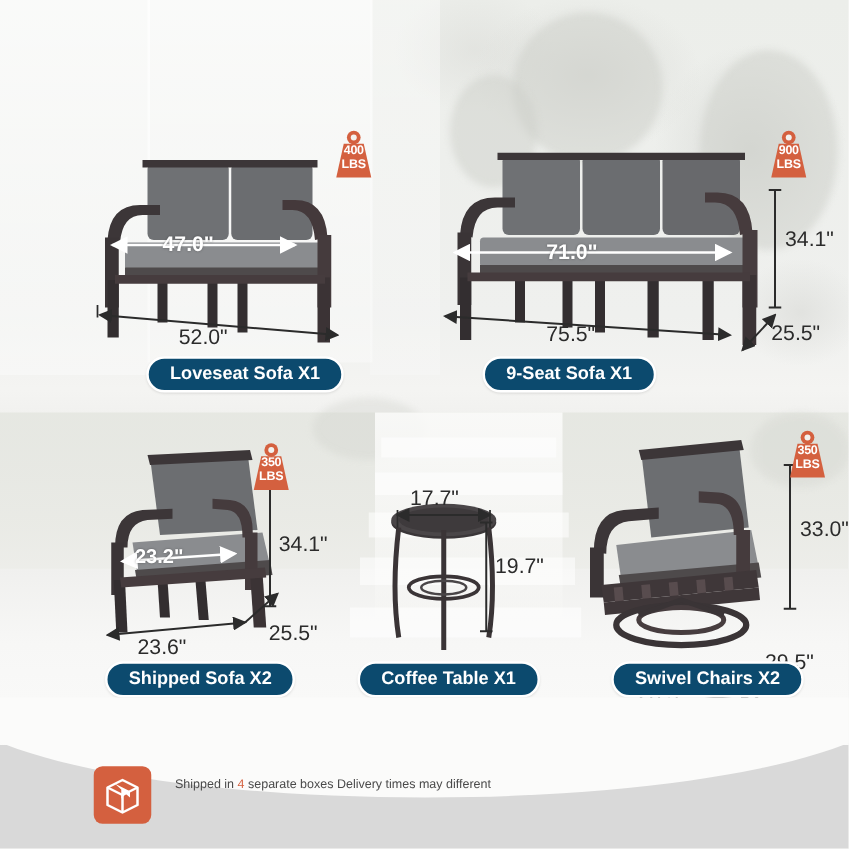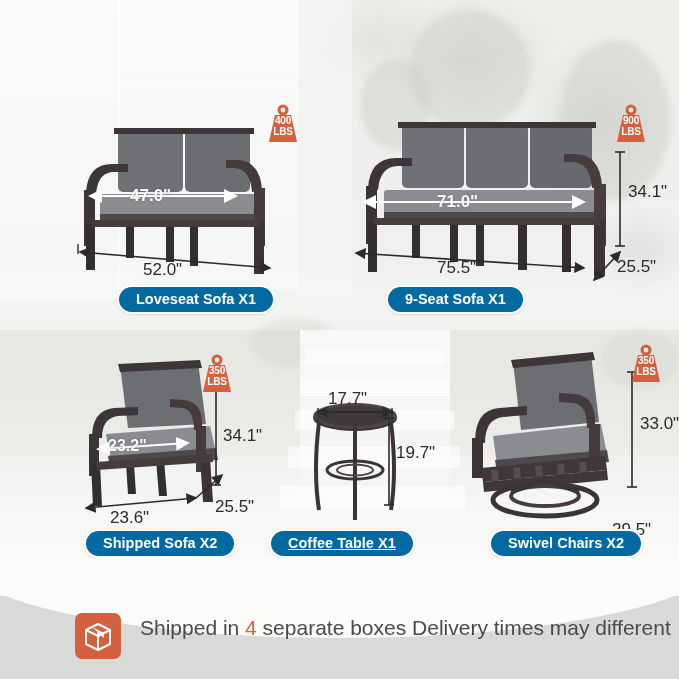--- a/index.html
+++ b/index.html
@@ -76,21 +76,21 @@
   .weight-text {
     position: absolute; left: 0; top: 12px; width: 34px;
     text-align: center; color: #ffffff;
     font-size: 10px; font-weight: bold; line-height: 10.5px;
     letter-spacing: -0.2px;
   }
 
   
   .pill {
     position: absolute;
-    background: #0369a1;
+    background: #0c4a6e;
     border: 2px solid #ffffff;
     border-radius: 16px;
     color: #ffffff;
     font-size: 14.5px;
     font-weight: bold;
     padding: 4px 17px 5px 17px;
     white-space: nowrap;
     box-shadow: 0 1px 2px rgba(0,0,0,0.10);
   }
 
@@ -127,21 +127,21 @@
   }
   .ship-icon {
     position: absolute; left: 75px; top: 613px;
     width: 46px; height: 46px;
     background: #d4603f;
     border-radius: 7px;
   }
   .ship-text {
     position: absolute; left: 140px; top: 616px;
     color: #4a4a4a;
-    font-size: 21px;
+    font-size: 10px;
     line-height: 23px;
   }
   .ship-num { color: #d4603f; }
 </style>
 </head>
 <body>
 
 <div id="canvas">
 
   <div class="bg-photo"></div>
@@ -393,21 +393,21 @@
   <div class="dim dim-dark" style="left:328px;top:389px;">17.7"</div>
   <div class="dim dim-dark" style="left:396px;top:443px;">19.7"</div>
 
   <div class="dim dim-dark" style="left:640px;top:414px;">33.0"</div>
   <div class="dim dim-dark" style="left:510px;top:546px;">28.5"</div>
   <div class="dim dim-dark" style="left:612px;top:520px;">29.5"</div>
 
   <div class="pill" style="left:117px;top:285px;">Loveseat Sofa X1</div>
   <div class="pill" style="left:386px;top:285px;">9-Seat Sofa X1</div>
   <div class="pill" style="left:84px;top:529px;">Shipped Sofa X2</div>
-  <div class="pill" style="left:269px;top:529px;text-decoration:underline;">Coffee Table X1</div>
+  <div class="pill" style="left:286px;top:529px;">Coffee Table X1</div>
   <div class="pill" style="left:489px;top:529px;">Swivel Chairs X2</div>
 
   <div class="footer-band"></div>
   <div class="footer-curve"></div>
 
   <div class="ship-icon">
     <svg width="46" height="46" viewBox="0 0 46 46">
       <g fill="none" stroke="#ffffff" stroke-width="2" stroke-linejoin="round">
         <path d="M23 11 L35 17 L35 31 L23 37 L11 31 L11 17 Z"></path>
         <path d="M11 17 L23 23 L35 17"></path>

